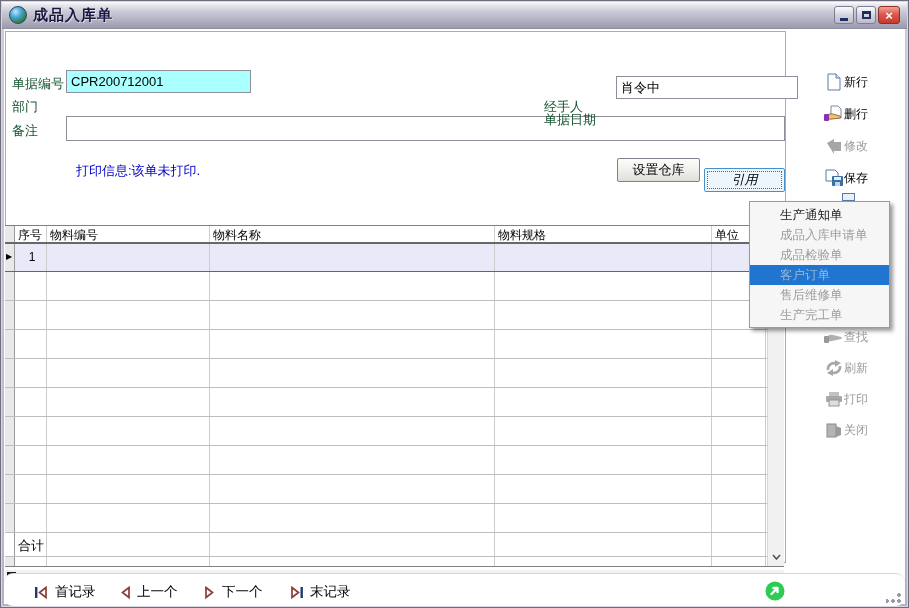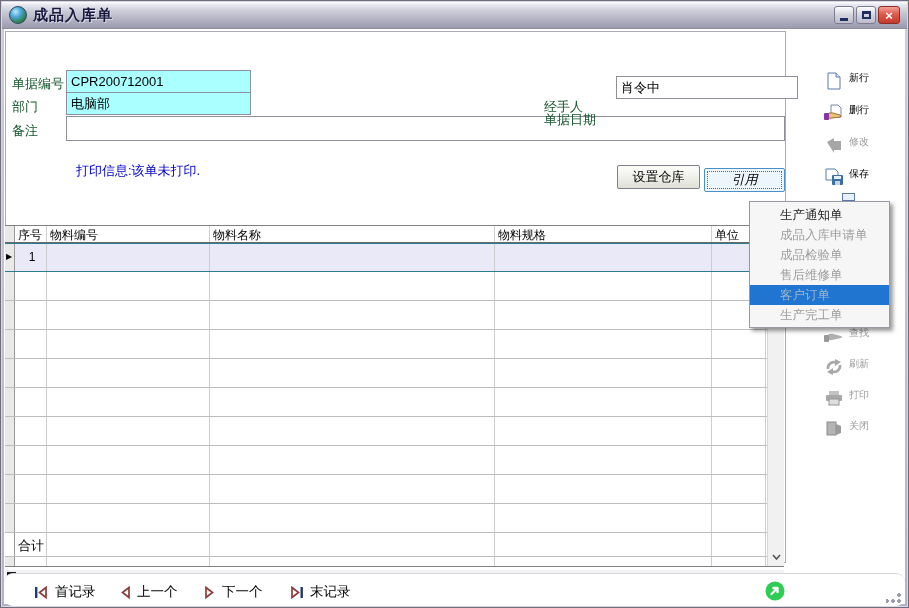--- a/index.html
+++ b/index.html
@@ -65,22 +65,22 @@
     border-left: 1px solid #d8d8d8; }
   .vscroll .down { position: absolute; bottom: 2px; left: 0; right: 0; height: 14px;
     display: flex; align-items: center; justify-content: center; }
   .hscroll { position: absolute; left: 1px; top: 541px; width: 779px; height: 18px; background: #f1f1f1;
     display: flex; align-items: center; }
   .hs-corner { width: 9px; height: 14px; background: #161616; margin-left: 2px; }
   .hs-arrow { width: 16px; height: 100%; display: flex; align-items: center; justify-content: center; }
   .hs-thumb { position: absolute; left: 24px; top: 3px; width: 146px; height: 12px; background: #cdcdcd; border-radius: 2px; }
   
   .side-col { position: absolute; left: 820px; top: 36px; width: 82px; }
-  .side-btn { position: absolute; left: 0; display: flex; align-items: flex-start; gap: 5px; height: 22px;
-    font-size: 10px; color: #000; cursor: default; }
+  .side-btn { position: absolute; left: 0; display: flex; align-items: center; height: 22px;
+    font-size: 12px; color: #000; cursor: default; }
   .side-btn.disabled { color: #9a9a9a; }
   .side-btn .icn { width: 20px; height: 19px; display: flex; align-items: center; justify-content: center; }
   .icon-frag { position: absolute; left: 18px; top: 128px; width: 13px; height: 8px;
     border: 1px solid #5a7ba6; background: #e8f0fa; }
   
   .menu { position: absolute; left: 745px; top: 172px; width: 141px; height: 127px;
     background: #f6f6f6; border: 1px solid #9a9aa4; box-shadow: 3px 3px 4px rgba(0,0,0,.4);
     z-index: 50; padding-top: 3px; }
   .menu-item { height: 20px; line-height: 20px; padding-left: 30px; font-size: 12.5px;
     color: #222; white-space: nowrap; }
@@ -118,31 +118,30 @@
     </div>
   </div>
 
   <div class="client">
 
     <div class="main-panel"></div>
 
     <label class="flabel" style="left:8px; top:46px;">单据编号</label>
     <input class="field cyan" style="left: 62px; top: 41px; width: 185px; height: 23px;" value="CPR200712001">
     <label class="flabel" style="left:8px; top:69px;">部门</label>
-    <input class="field cyan" style="left: 62px; top: 63px; width: 185px; height: 23px;" value="电脑部">
     <label class="flabel" style="left:8px; top:93px;">备注</label>
     <input class="field" style="left: 62px; top: 87px; width: 719px; height: 25px;" value="">
 
     <label class="flabel" style="left:540px; top:46px;margin-top:36px;">单据日期</label>
     <label class="flabel" style="left:540px; top:69px;">经手人</label>
     <input class="field" style="left: 600px; top: 47px; width: 182px; height: 23px; margin-left: 12px;" value="肖令中">
 
     <div class="print-info" style="top:133px;">打印信息:该单未打印.</div>
 
-    <button class="btn-std" style="left:613px; top:136px; width:83px;">设置仓库</button>
+    <button class="btn-std" style="left:613px; top:129px; width:83px;">设置仓库</button>
     <button class="btn-std btn-focus" style="left:700px; top:139px; width:81px;font-style:italic;">引用</button>
 
     <div class="grid">
       <div class="grid-hdr">
         <div class="ghc" style="width:10px; background:#e9e9e9; border-right-color:#9a9a9a;"></div>
         <div class="ghc" style="width:32px;">序号</div>
         <div class="ghc" style="width:163px;">物料编号</div>
         <div class="ghc" style="width:285px;">物料名称</div>
         <div class="ghc" style="width:217px;">物料规格</div>
         <div class="ghc" style="width:54px;">单位</div>
@@ -347,22 +346,22 @@
             </svg>
         </span>
         <span>关闭</span>
       </div>
     </div>
 
     <div class="menu" id="ref-menu">
         <div class="menu-item">生产通知单</div>
         <div class="menu-item disabled">成品入库申请单</div>
         <div class="menu-item disabled">成品检验单</div>
+        <div class="menu-item disabled hl">客户订单</div>
         <div class="menu-item disabled">售后维修单</div>
-        <div class="menu-item disabled hl">客户订单</div>
         <div class="menu-item disabled">生产完工单</div>
       </div>
 
     <div class="bottom-bar">
       <div class="nav-btn" style="left:30px;">
         <svg width="15" height="13" viewBox="0 0 15 13">
             <rect x="1" y="1" width="2.4" height="11" fill="#1f3a70"></rect>
             <path d="M12 1.5 L5.5 6.5 L12 11.5 z" fill="none" stroke="#8c3a3a" stroke-width="1.7"></path>
           </svg>
         <span>首记录</span>

